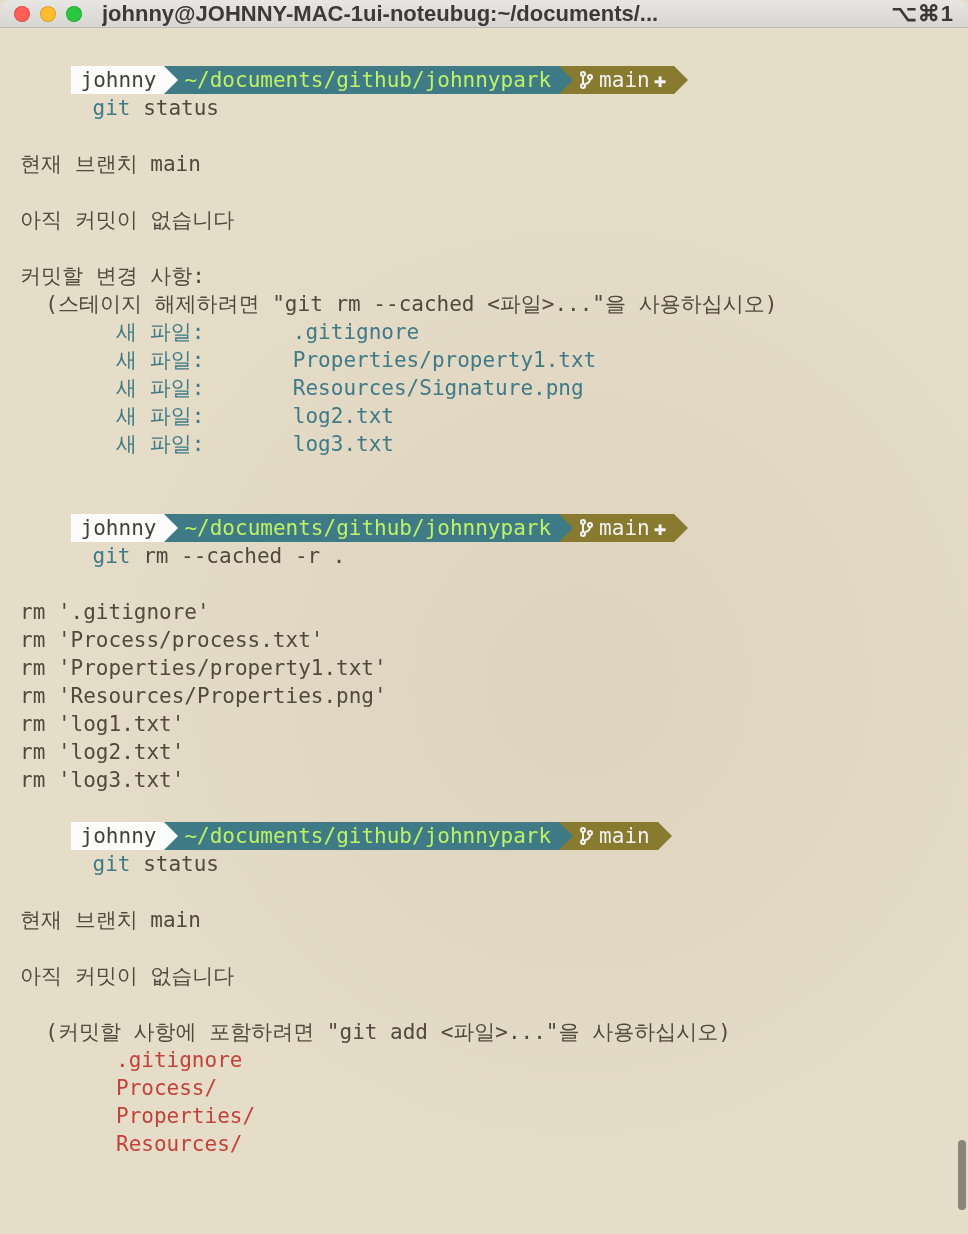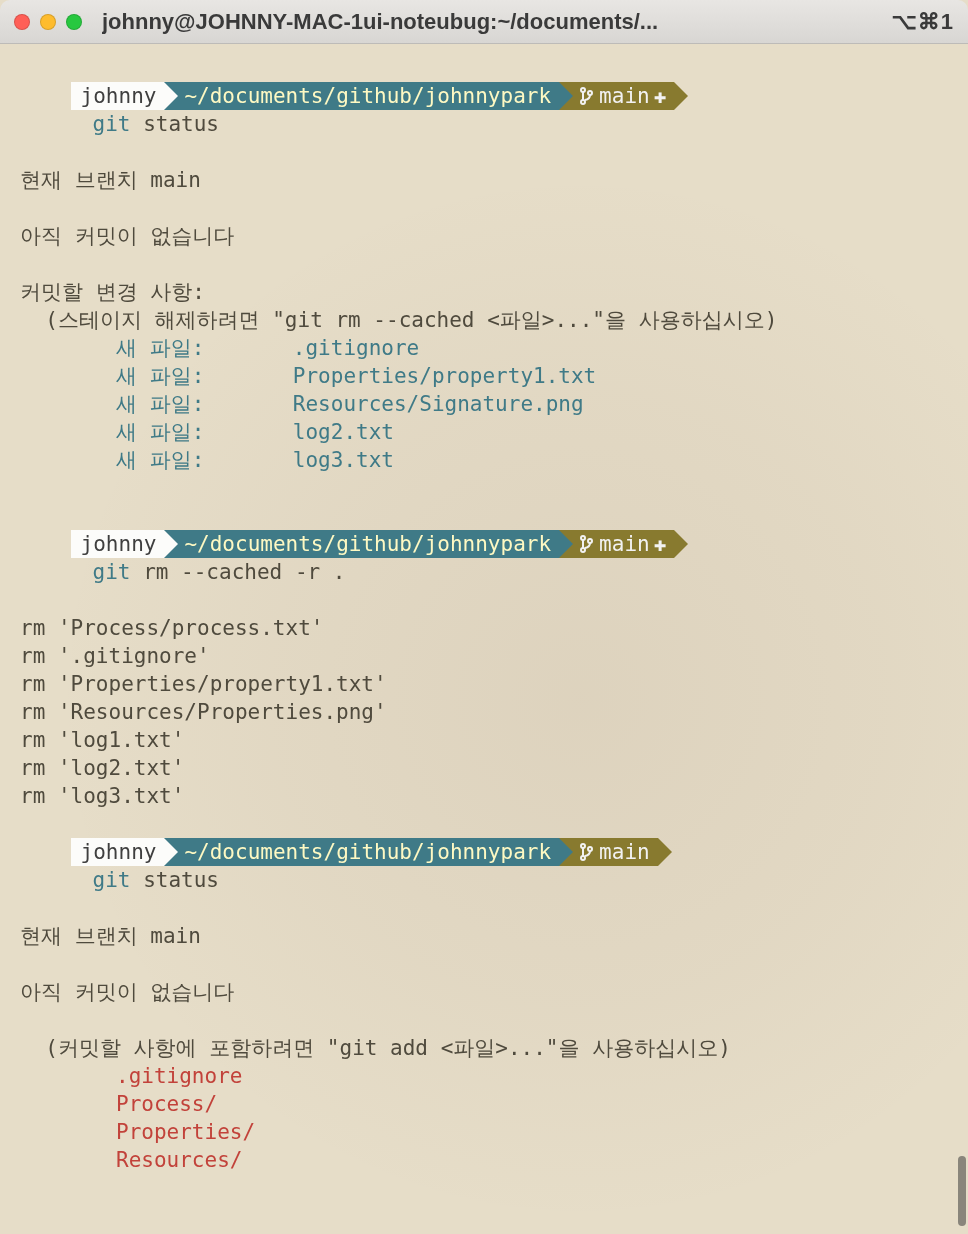--- a/index.html
+++ b/index.html
@@ -7,21 +7,21 @@
   body {
     font-family: "Menlo", "Consolas", monospace;
     font-size: 21px;
     line-height: 28px;
     background: #e6ddc8;
     color: #4f4a3d;
   }
 
   
   .titlebar {
-    height: 44px;
+    height: 28px;
     background: linear-gradient(#e8e6e3, #d8d6d3);
     border-bottom: 1px solid #bdbbb8;
     display: flex;
     align-items: center;
     padding: 0 14px;
     gap: 10px;
     border-top-left-radius: 10px;
     border-top-right-radius: 10px;
   }
   .traffic { display: flex; gap: 10px; align-items: center; margin-right: 10px; }
@@ -63,21 +63,21 @@
   .prompt { display: inline-flex; align-items: stretch; vertical-align: top; height: 28px; }
   .seg {
     display: inline-flex;
     align-items: center;
     padding: 0 8px 0 10px;
     color: #fff;
     font-weight: 400;
     position: relative;
   }
   .seg.user { background: #fcfcfa; color: #3f3f3f; }
-  .seg.path { background: #3f7a87; color: #fef9c3; }
+  .seg.path { background: #3f7a87; color: #bef264; }
   .seg.branch { background: #887a2f; color: #f2f2f2; padding-left: 12px; }
   .seg .arrow {
     position: absolute;
     right: -14px;
     top: 0;
     width: 0; height: 0;
     border-top: 14px solid transparent;
     border-bottom: 14px solid transparent;
     border-left: 14px solid currentColor;
     z-index: 2;
@@ -190,22 +190,22 @@
                 <path d="M4 5 V13"></path>
                 <path d="M11 8 Q11 12 6 13"></path>
               </g>
             </svg></span>
         <span>main</span><span class="plus">✚</span>
         <span class="arrow-out"></span>
       </span>
     </span>
     <span class="cmd"><span class="git">git</span><span class="rest"> rm --cached -r .</span></span>
   </div>
+  <div class="line out">rm '.gitignore'</div>
   <div class="line out">rm 'Process/process.txt'</div>
-  <div class="line out">rm '.gitignore'</div>
   <div class="line out">rm 'Properties/property1.txt'</div>
   <div class="line out">rm 'Resources/Properties.png'</div>
   <div class="line out">rm 'log1.txt'</div>
   <div class="line out">rm 'log2.txt'</div>
   <div class="line out">rm 'log3.txt'</div>
 
   <div class="line">
     <span class="prompt">
       <span class="seg user"><span>johnny</span><span class="arrow"></span></span>
       <span class="seg path"><span>~/documents/github/johnnypark</span><span class="arrow"></span></span>

